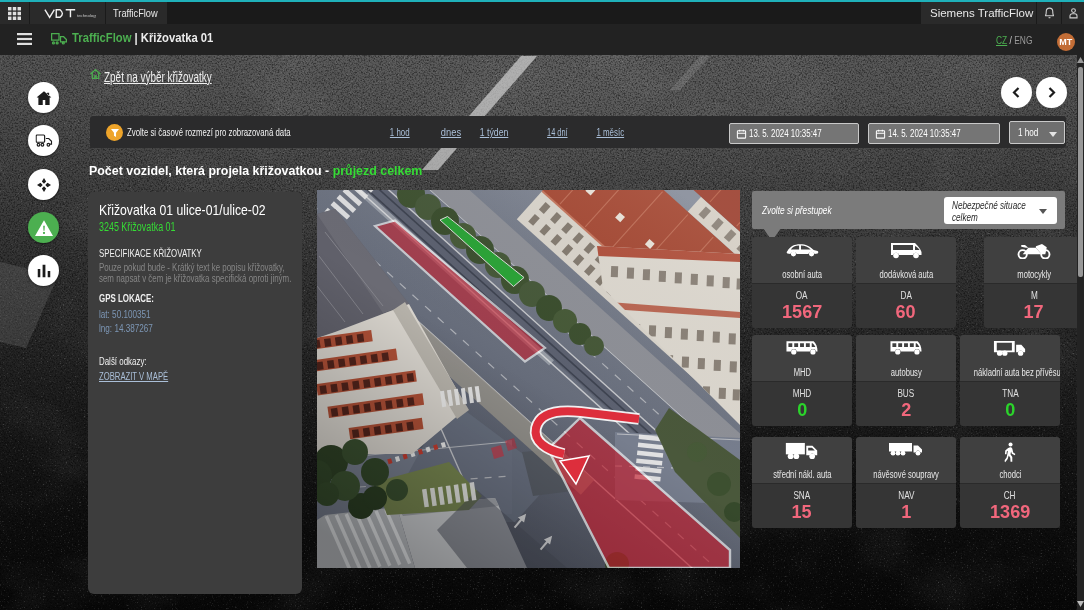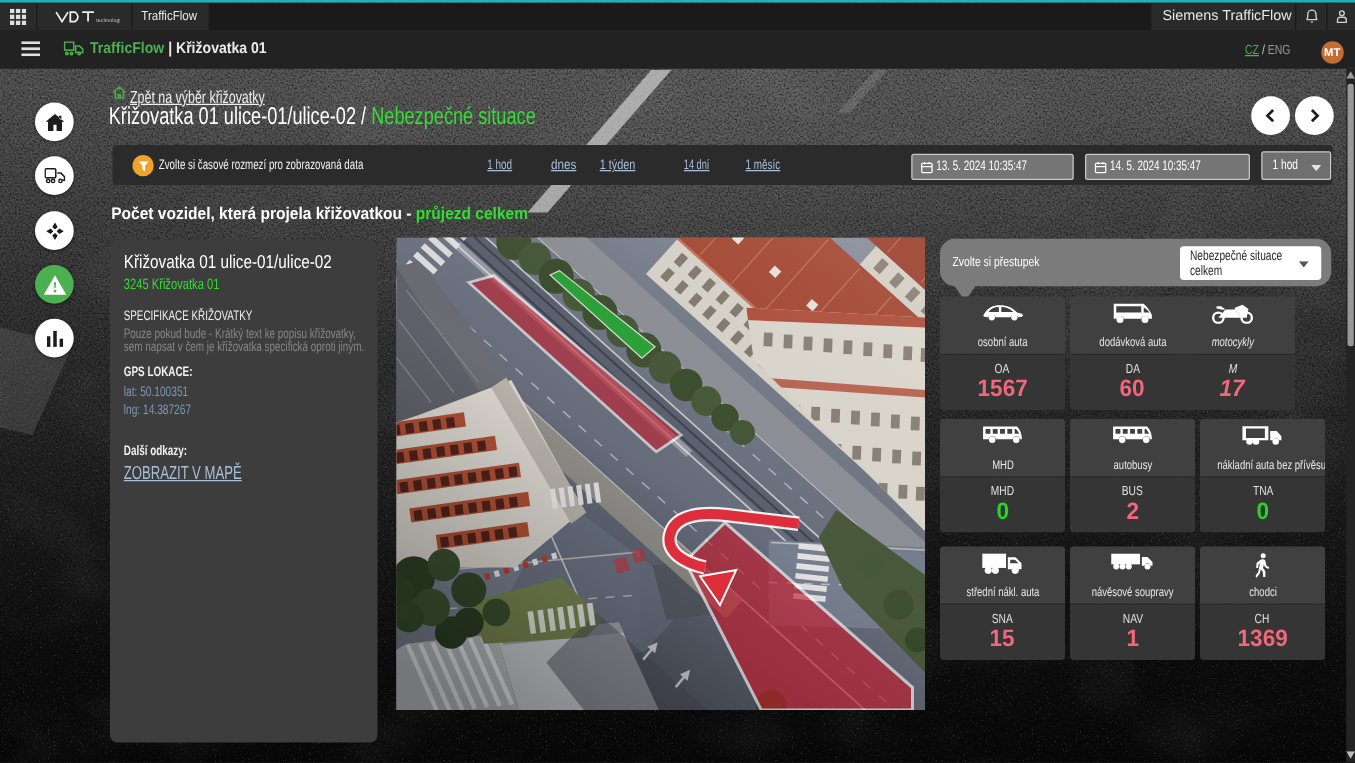--- a/index.html
+++ b/index.html
@@ -14,21 +14,21 @@
 .seg { position:absolute; top:0; height:22px; background:#2a2a2a; }
 #navbar { position:absolute; top:24px; left:0; width:1084px; height:31px; background:#222222; z-index:50; }
 .sbtn { position:absolute; width:31px; height:31px; border-radius:50%; background:#fff; left:28px; box-shadow:0 1px 3px rgba(0,0,0,.5); }
 .sbtn svg { position:absolute; top:50%; left:50%; transform:translate(-50%,-50%); }
 #fbar { position:absolute; left:90px; top:116px; width:976px; height:32px; background:#2b2b2c; border-radius:3px; }
 .flink { position:absolute; top:10px; color:#aabfd8; font-size:11px; }
 .flink .cxc { text-decoration:underline; }
 .dbox { position:absolute; top:7px; height:21px; background:#757575; border:1px solid #c9c9c9; border-radius:2px; color:#fff; font-size:11px; line-height:19px; white-space:nowrap; }
 #card { position:absolute; left:88px; top:192px; width:214px; height:402px; background:#3d3d3d; border-radius:6px; }
 #card .abs { white-space:nowrap; }
-#qbar { position:absolute; left:752px; top:191px; width:313px; height:38px; background:#7b7b7b; border-radius:12px; }
+#qbar { position:absolute; left:752px; top:191px; width:313px; height:38px; background:#7b7b7b; border-radius:2px;font-style:italic; }
 #qtail { position:absolute; left:763px; top:228px; width:0; height:0; border-left:9px solid transparent; border-right:9px solid transparent; border-top:13px solid #7b7b7b; }
 .tile { position:absolute; width:100px; border-radius:3px; overflow:hidden; }
 .ttop { height:46px; background:#404040; position:relative; }
 .tbot { height:45px; background:#353535; border-top:1px solid #2a2a2a; text-align:center; }
 .tlbl { position:absolute; bottom:3px; width:100%; text-align:center; color:#e8e8e8; font-size:10px; }
 .tcode { color:#e0e0e0; font-size:10.5px; margin-top:5px; }
 .tnum { font-size:19px; font-weight:bold; margin-top:0px; }
 .tnum .cxc { transform:scaleX(0.95); }
 .red { color:#f1677c; } .grn { color:#2bd42b; }
 .ticon { position:absolute; top:5px; left:50%; transform:translateX(-50%); }
@@ -173,21 +173,20 @@
         <rect x="5.1" y="0" width="2.8" height="13"></rect>
         <rect x="10.2" y="6.5" width="2.8" height="6.5"></rect>
   </svg>
 </div>
 
 <svg class="abs" style="left:90px;top:69px;" width="11" height="10" viewBox="0 0 24 22" fill="none" stroke="#4caf50" stroke-width="2.6">
   <path d="M1 11 12 1.5 23 11 M5 9.5V21h5.5v-6h3v6H19V9.5"></path>
 </svg>
 <div class="abs" style="left:104px;top:68.5px;font-size:14px;color:#efefef;"><span class="cx" style="transform:scaleX(0.71);text-decoration:underline;">Zpět na výběr křižovatky</span></div>
 
-<div class="abs" style="left:87px;top:82px;font-size:19.5px;color:#fff;white-space:nowrap;"><span class="cx" style="transform:scaleX(0.745);">Křižovatka 01 ulice-01/ulice-02 / <span style="color:#35dc35;">Nebezpečné situace</span></span></div>
 
 <div class="abs" style="left:1001px;top:77px;width:31px;height:31px;border-radius:50%;background:#fff;"></div>
 <div class="abs" style="left:1036px;top:77px;width:31px;height:31px;border-radius:50%;background:#fff;"></div>
 <svg class="abs" style="left:1011px;top:86px;" width="11" height="13" viewBox="0 0 11 13" fill="none" stroke="#1c1c1c" stroke-width="2.2">
       <path d="M7.5 2 3 6.5 7.5 11"></path>
     </svg>
 <svg class="abs" style="left:1046px;top:86px;" width="11" height="13" viewBox="0 0 11 13" fill="none" stroke="#1c1c1c" stroke-width="2.2">
       <path d="M3.5 2 8 6.5 3.5 11"></path>
     </svg>
 
@@ -227,22 +226,22 @@
 <div class="abs" style="left:89px;top:163px;font-size:13.5px;font-weight:bold;color:#fff;white-space:nowrap;"><span class="cx" style="transform:scaleX(0.92);">Počet vozidel, která projela křižovatkou - <span style="color:#35dc35;">průjezd celkem</span></span></div>
 
 <div id="card">
   <div class="abs" style="left:11px;top:9px;font-size:15px;color:#fff;"><span class="cx" style="transform:scaleX(0.815);">Křižovatka 01 ulice-01/ulice-02</span></div>
   <div class="abs" style="left:11px;top:28px;font-size:12px;color:#35dc35;"><span class="cx" style="transform:scaleX(0.745);">3245 Křižovatka 01</span></div>
   <div class="abs" style="left:11px;top:55px;font-size:11px;color:#f0f0f0;"><span class="cx" style="transform:scaleX(0.715);">SPECIFIKACE KŘIŽOVATKY</span></div>
   <div class="abs" style="left:11px;top:69.5px;font-size:11px;line-height:11px;color:#868686;text-decoration:underline;"><span class="cx" style="transform:scaleX(0.72);">Pouze pokud bude - Krátký text ke popisu křižovatky,<br>sem napsat v čem je křižovatka specifická oproti jiným.</span></div>
   <div class="abs" style="left:11px;top:100px;font-size:11px;font-weight:bold;color:#f0f0f0;text-align:center;"><span class="cx" style="transform:scaleX(0.72);">GPS LOKACE:</span></div>
   <div class="abs" style="left:11px;top:116px;font-size:11px;color:#7d97b6;"><span class="cx" style="transform:scaleX(0.74);">lat: 50.100351</span></div>
   <div class="abs" style="left:11px;top:130px;font-size:11px;color:#7d97b6;"><span class="cx" style="transform:scaleX(0.74);">lng: 14.387267</span></div>
-  <div class="abs" style="left:11px;top:163px;font-size:11px;font-weight:bold;color:#f0f0f0;"><span class="cx" style="transform:scaleX(0.72);">Další odkazy:</span></div>
-  <div class="abs" style="left:11px;top:178px;font-size:15px;color:#aabfd8;"><span class="cx" style="transform:scaleX(0.70);text-decoration:underline;">ZOBRAZIT V MAPĚ</span></div>
+  <div class="abs" style="left:11px;top:163px;font-size:11px;font-weight:normal;color:#f0f0f0;"><span class="cx" style="transform:scaleX(0.72);">Další odkazy:</span></div>
+  <div class="abs" style="left:11px;top:178px;font-size:11px;color:#aabfd8;"><span class="cx" style="transform:scaleX(0.70);text-decoration:underline;">ZOBRAZIT V MAPĚ</span></div>
 </div>
 
 <svg class="abs" style="left:317px;top:190px;" width="423" height="378" viewBox="0 0 423 378">
 <defs>
  <linearGradient id="roadg" x1="0.85" y1="0" x2="0.15" y2="1">
   <stop offset="0" stop-color="#878d9a"></stop>
           <stop offset="0.5" stop-color="#666c7a"></stop>
           <stop offset="1" stop-color="#494d5a"></stop>
  </linearGradient>
  <linearGradient id="shade" x1="0.85" y1="0" x2="0.15" y2="1">
@@ -637,21 +636,21 @@
               <circle cx="7" cy="13.5" r="2.8"></circle>
               <circle cx="27" cy="13.5" r="2.8"></circle>
             </svg></span>
           <div class="tlbl"><span class="cxc" style="transform:scaleX(0.76);">dodávková auta</span></div>
         </div>
         <div class="tbot">
           <div class="tcode"><span class="cxc" style="transform:scaleX(0.78);">DA</span></div>
           <div class="tnum red"><span class="cxc">60</span></div>
         </div>
       </div>
-      <div class="tile" style="left:936px;top:237px;font-style:italic;">
+      <div class="tile" style="left:984px;top:237px;">
         <div class="ttop">
           <span class="ticon"><svg width="36" height="17" viewBox="0 0 36 18" fill="#fff">
               <circle cx="6" cy="13" r="4.4" fill="none" stroke="#fff" stroke-width="2"></circle>
               <circle cx="30" cy="13" r="4.4" fill="none" stroke="#fff" stroke-width="2"></circle>
               <path d="M6 13 L12 6 L20 6 L26 13 Z"></path>
               <path d="M20 4.5 L26.5 2 L31.5 5.5 L30 13 L26 13 L20 6 Z"></path>
               <path d="M12 6 L8.5 3.2 L4.5 3.2 L4.5 5 L9.5 6.2 Z"></path>
             </svg></span>
           <div class="tlbl"><span class="cxc" style="transform:scaleX(0.76);">motocykly</span></div>
         </div>

